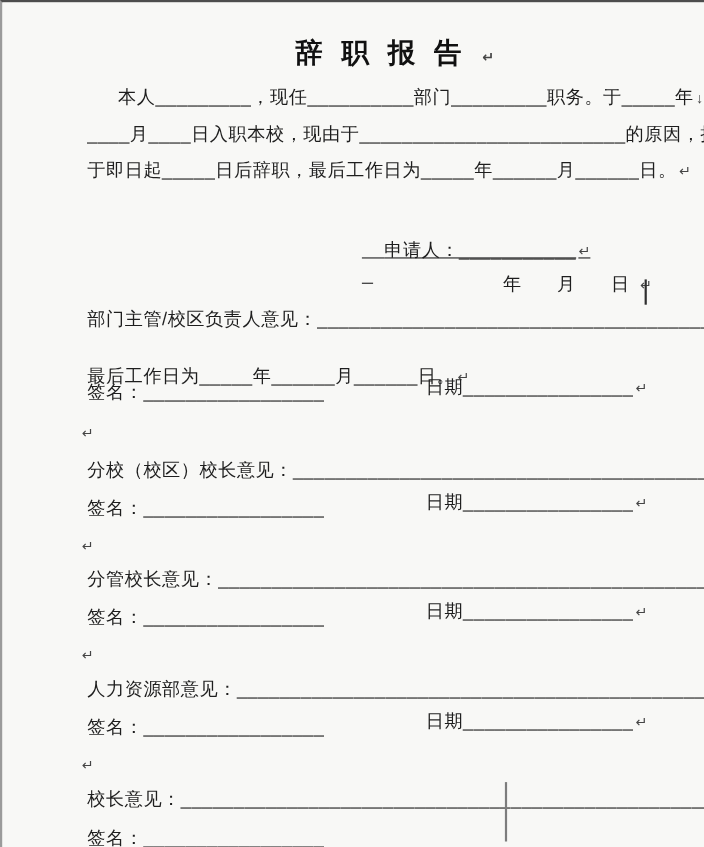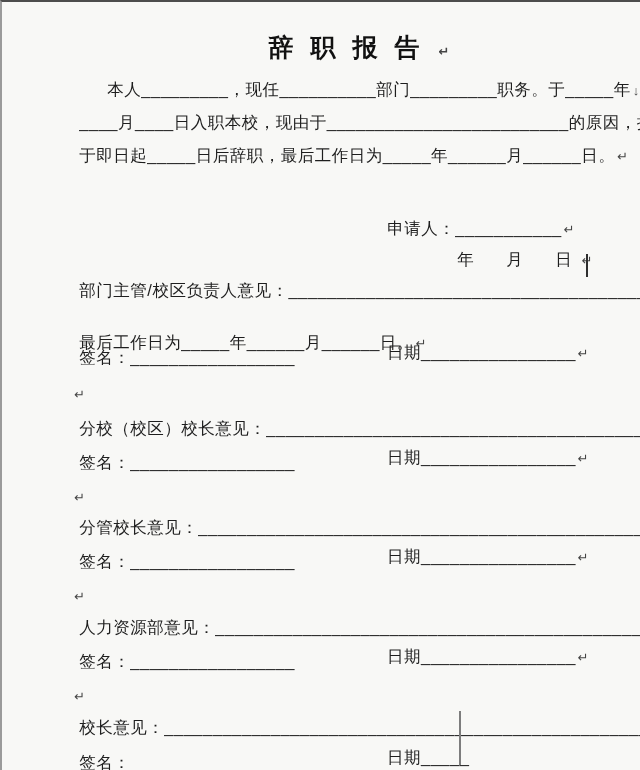--- a/index.html
+++ b/index.html
@@ -65,21 +65,21 @@
     <span>本人_________，现任__________部门_________职务。于_____年</span><span class="mark">↓</span>
   </div>
   <div class="line" style="top:87px;">
     <span>____月____日入职本校，现由于_________________________的原因，拟</span><span class="mark"></span>
   </div>
   <div class="line" style="top:120px;">
     <span>于即日起_____日后辞职，最后工作日为_____年______月______日。</span><span class="mark">↵</span>
   </div>
 
 
-  <div class="line" style="top:193px;left:365px;">
+  <div class="line" style="top:193px;left:327px;text-decoration:underline;">
     <span>申请人：___________</span><span class="mark">↵</span>
   </div>
   <div class="line" style="top:224px;left:405px;letter-spacing:8px;">
     <span>年　月　日</span><span class="mark" style="letter-spacing:0;">↵</span>
   </div>
 
   <div class="line" style="top:255px;">
     <span>部门主管/校区负责人意见：_____________________________________</span><span class="mark"></span>
   </div>
   <div class="line" style="top:307px;text-align:right;">
@@ -124,19 +124,18 @@
   </div>
   <div class="line" style="top:660px;left:50px;">
     <span class="mark">↵</span>
   </div>
 
   <div class="line" style="top:692px;">
     <span>校长意见：__________________________________________________</span>
   </div>
   <div class="line sig-row" style="top:727px;right:45px;">
     <span>签名：_________________</span>
-    <span class="date-field"><span>日期_____</span><span class="mark"></span></span>
   </div>
 
   <div class="caret caret-short"></div>
   <div class="caret caret-tall"></div>
 
 </div>
 
 </body></html>

